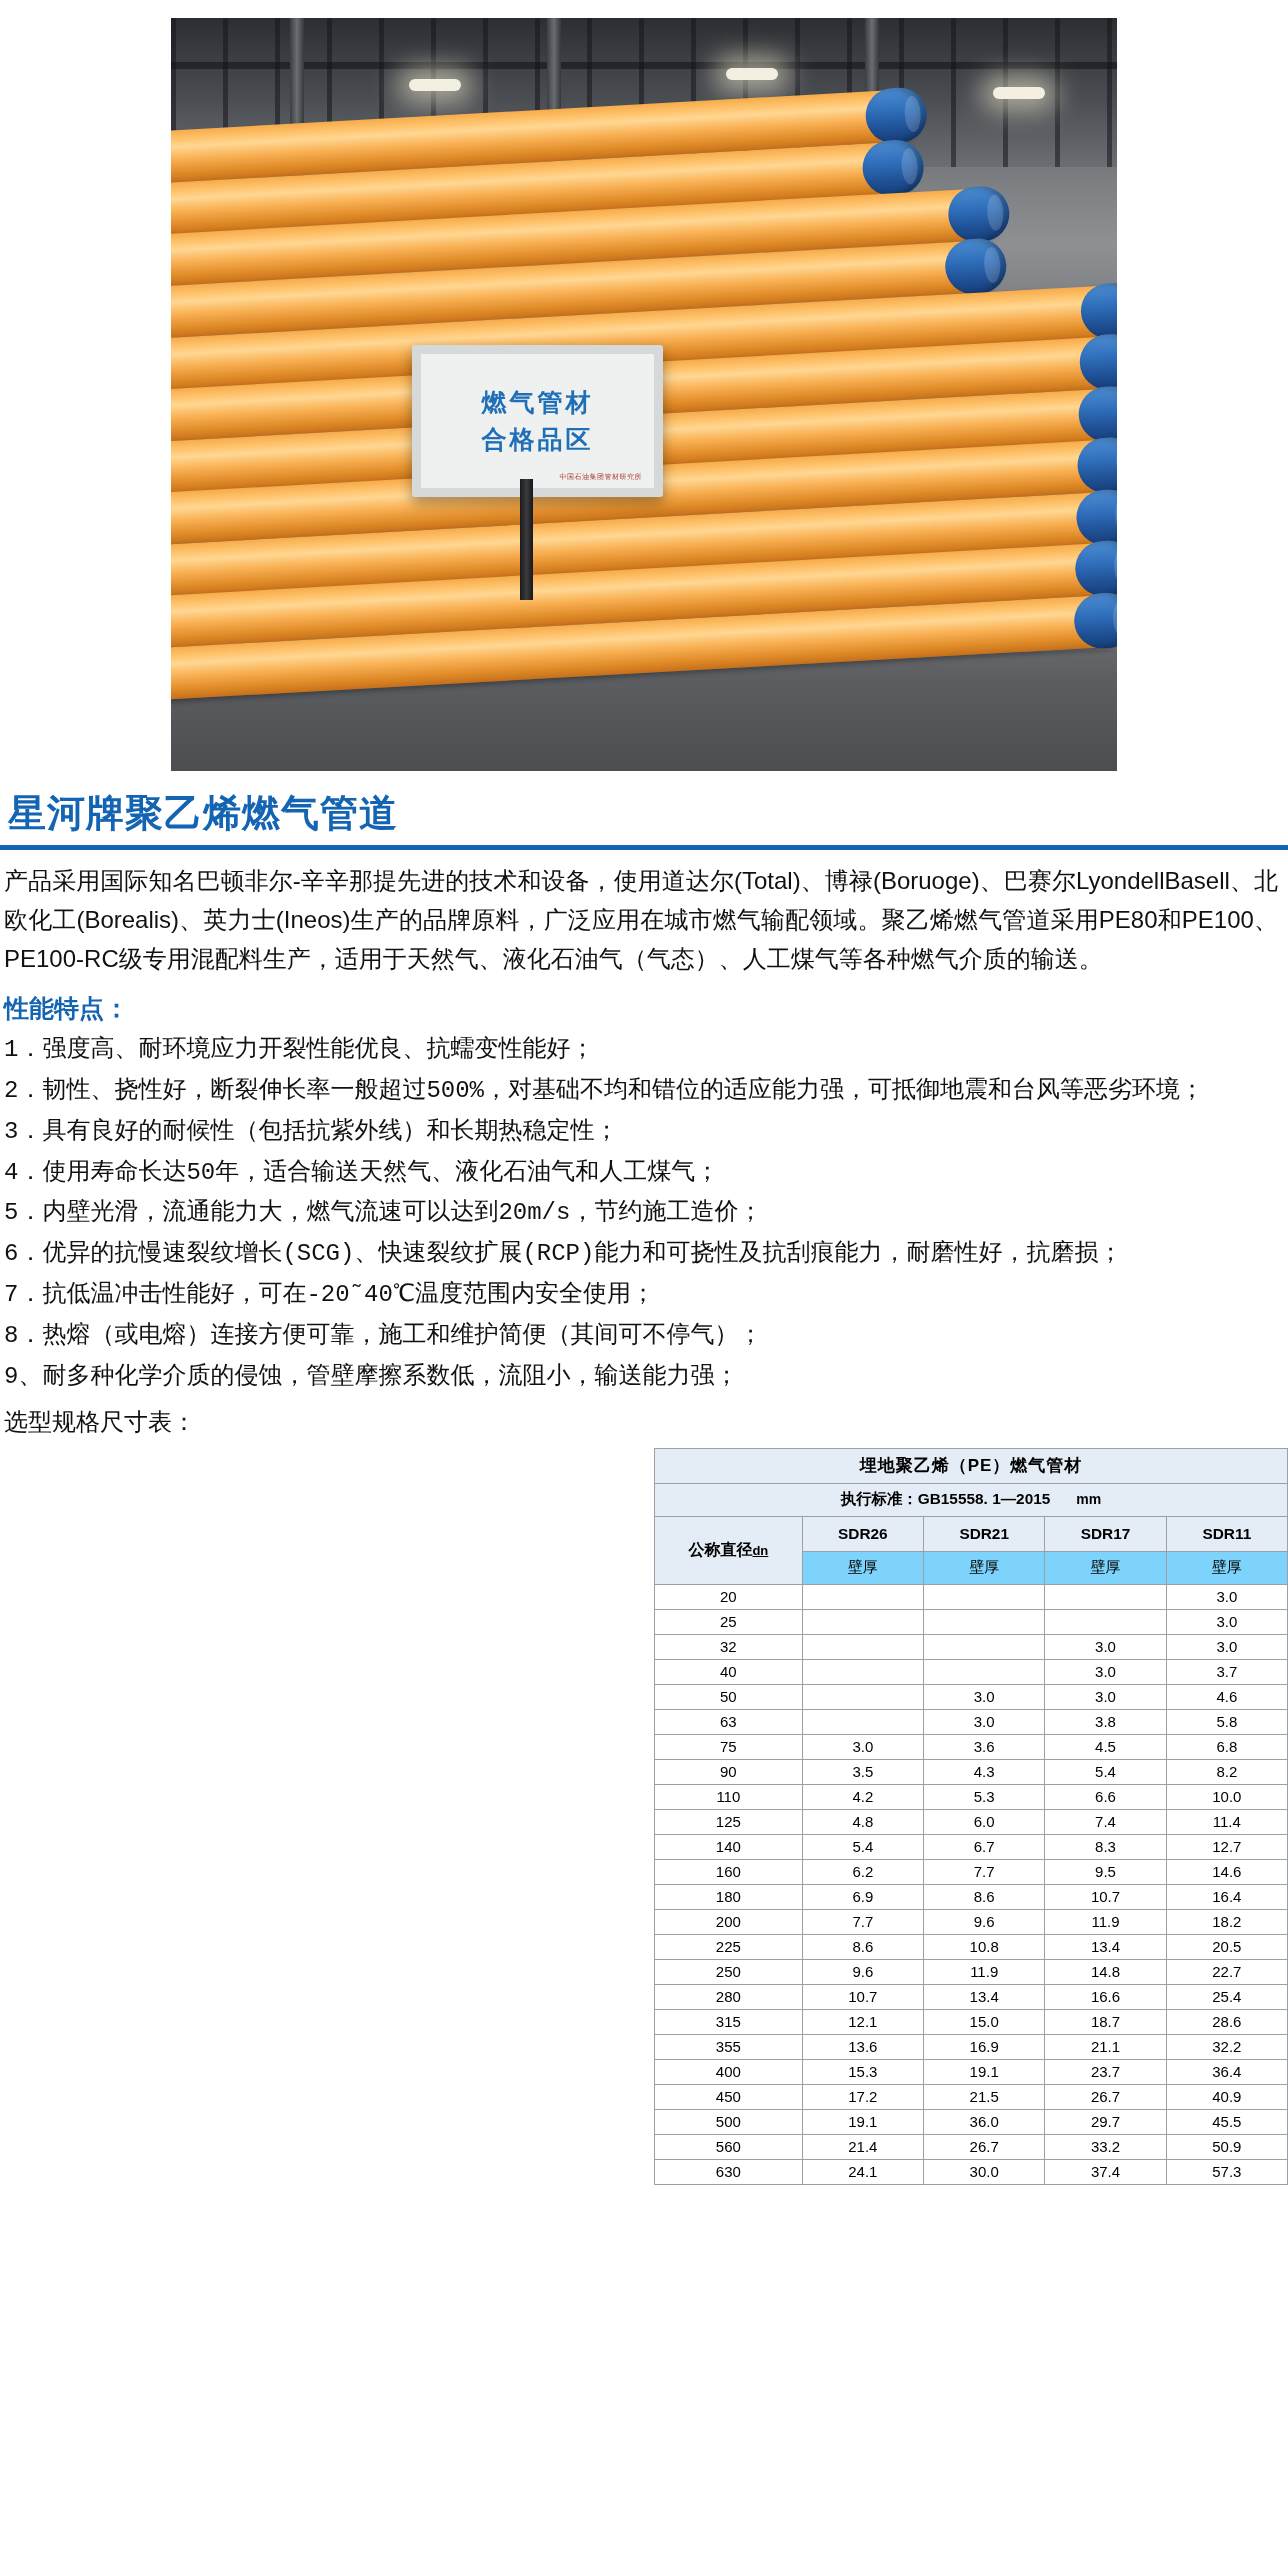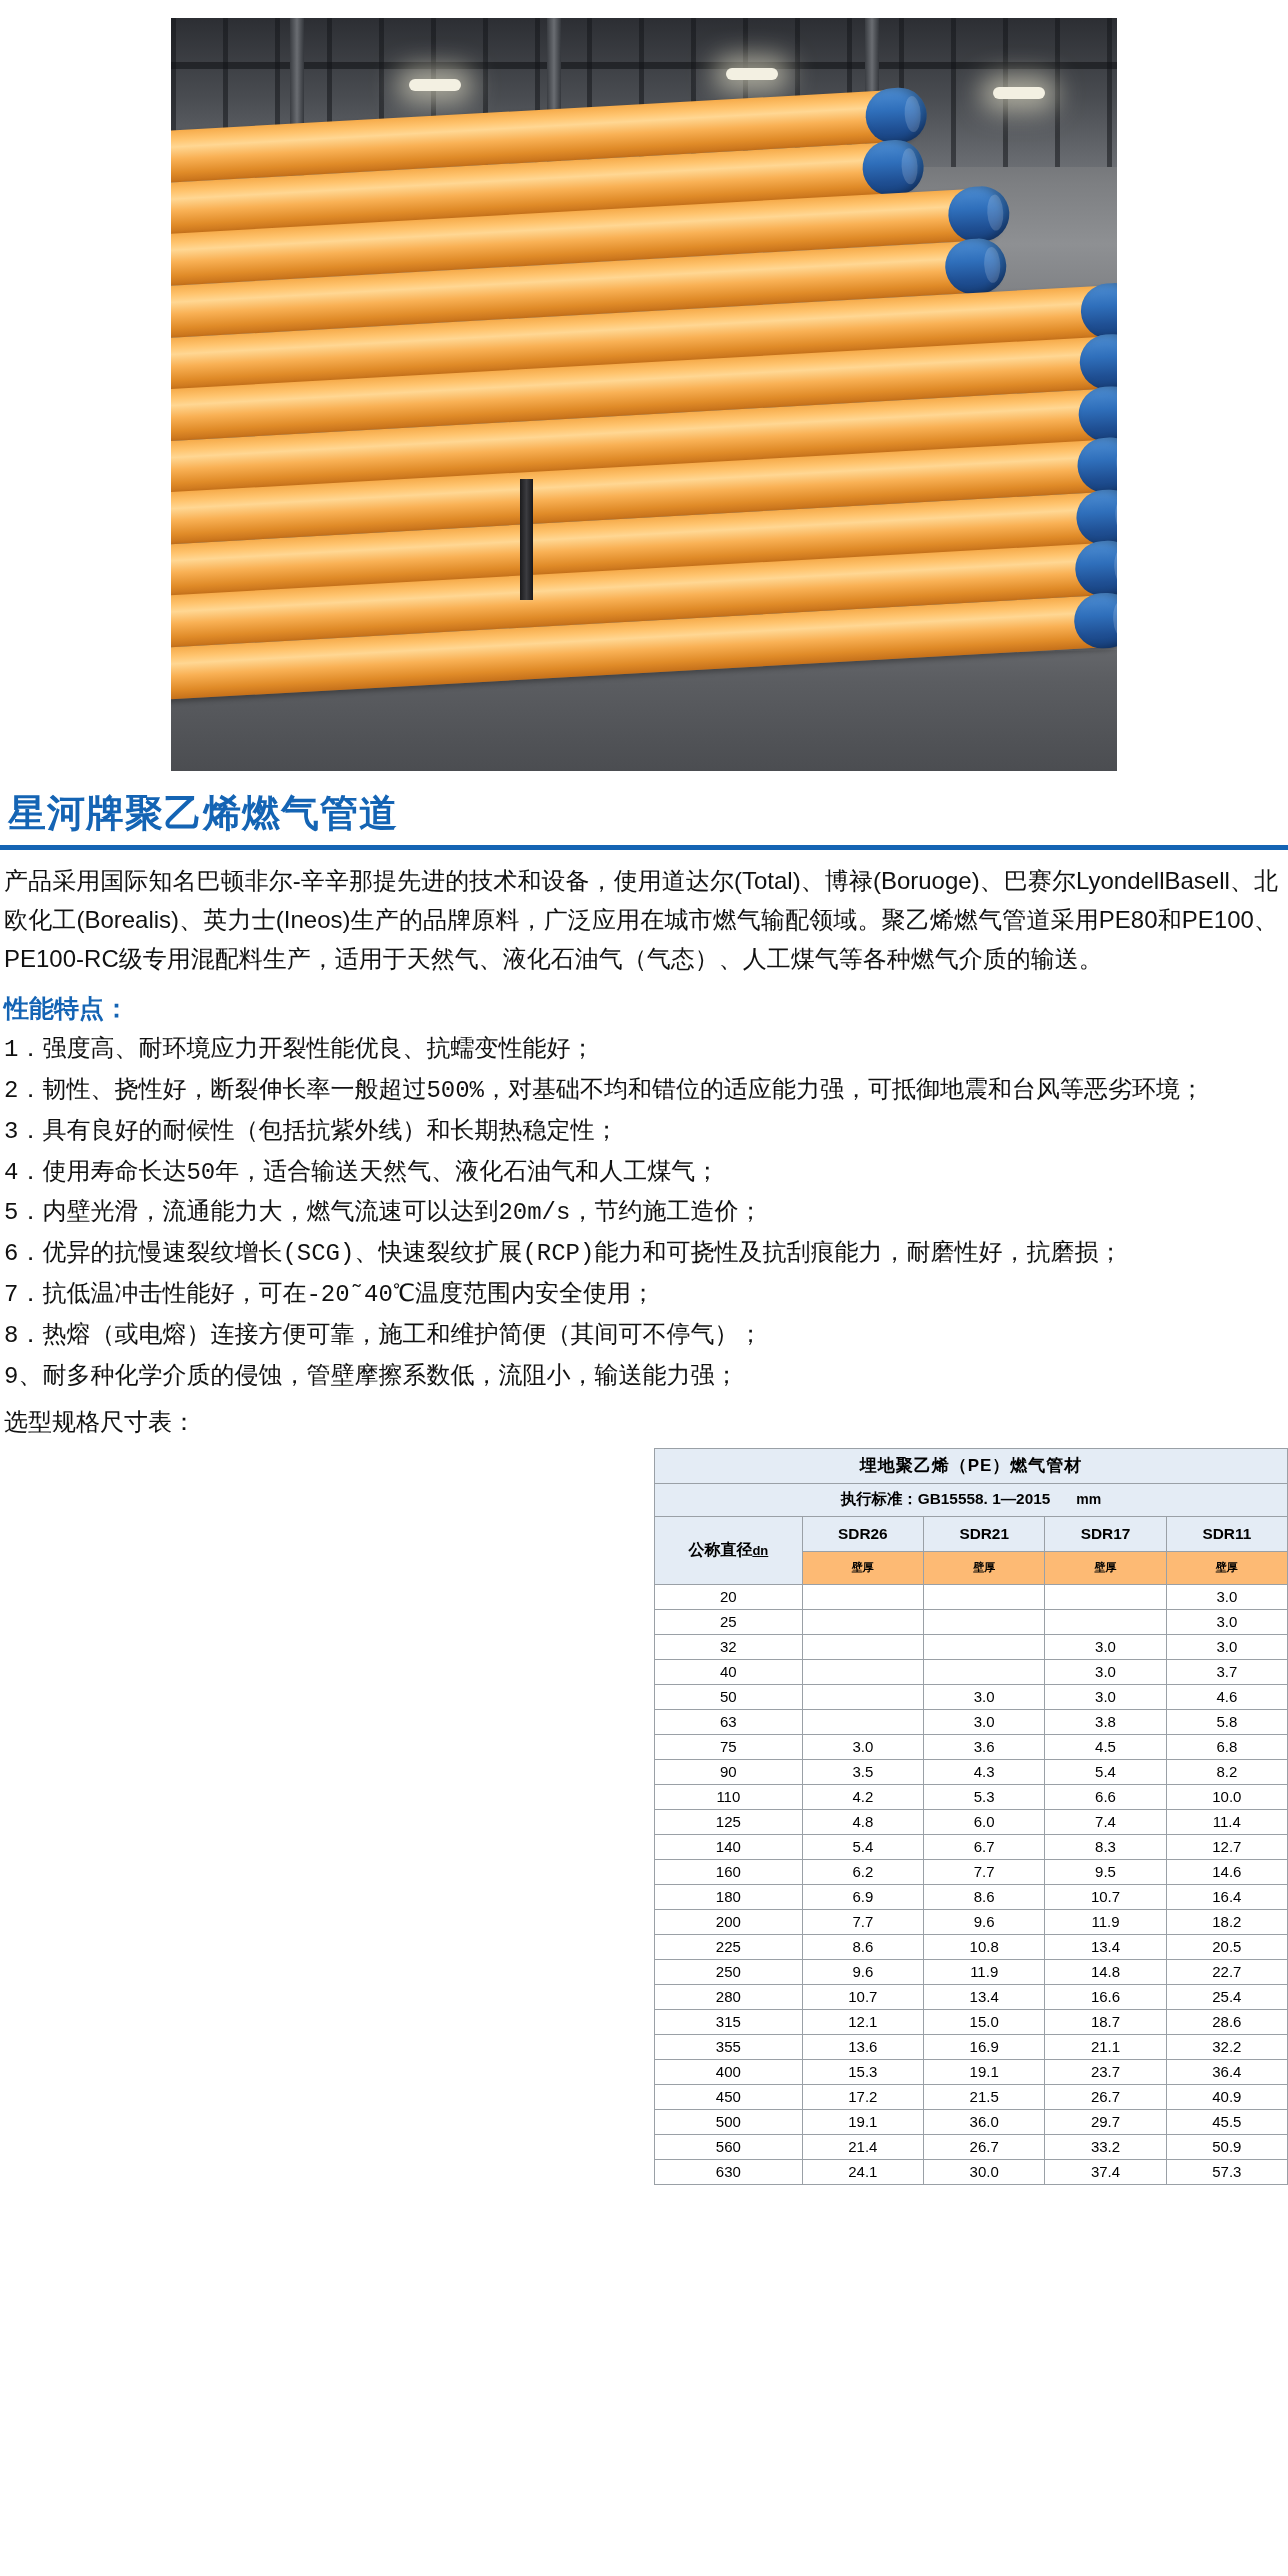--- a/index.html
+++ b/index.html
@@ -235,23 +235,23 @@
     font-size: 14px;
     padding-left: 26px;
   }
   table.spec .sdr {
     background: #e4ecf5;
     font-weight: bold;
     font-size: 15.4px;
     height: 30px;
   }
   table.spec .wall {
-    background: #fdba74;
-    font-weight: bold;
-    font-size: 11px;
+    background: #7dd3fc;
+    font-weight: normal;
+    font-size: 15px;
     height: 28px;
   }
   table.spec .dn-cell {
     background: #e4ecf5;
     font-weight: bold;
     font-size: 16px;
     width: 149px;
   }
   table.spec .dn-cell .u {
     text-decoration: underline;
@@ -309,20 +309,25 @@
             <span class="cap"></span>
           </div>
         <div class="pipe" style="top:523px;left:-34px;">
             <span class="cap"></span>
           </div>
         <div class="pipe" style="top:575px;left:-38px;">
             <span class="cap"></span>
           </div>
       </div>
 
+      <div class="sign">
+        <div class="line">燃气管材</div>
+        <div class="line">合格品区</div>
+        <div class="sub">中国石油集团管材研究所</div>
+      </div>
       <div class="sign-post"></div>
     </div>
   </div>
 
   <div class="title-bar">
     <h1>星河牌聚乙烯燃气管道</h1>
   </div>
 
   <div class="content">
     <p class="para">产品采用国际知名巴顿非尔-辛辛那提先进的技术和设备，使用道达尔(Total)、博禄(Boruoge)、巴赛尔LyondellBasell、北欧化工(Borealis)、英力士(Ineos)生产的品牌原料，广泛应用在城市燃气输配领域。聚乙烯燃气管道采用PE80和PE100、PE100-RC级专用混配料生产，适用于天然气、液化石油气（气态）、人工煤气等各种燃气介质的输送。</p>

